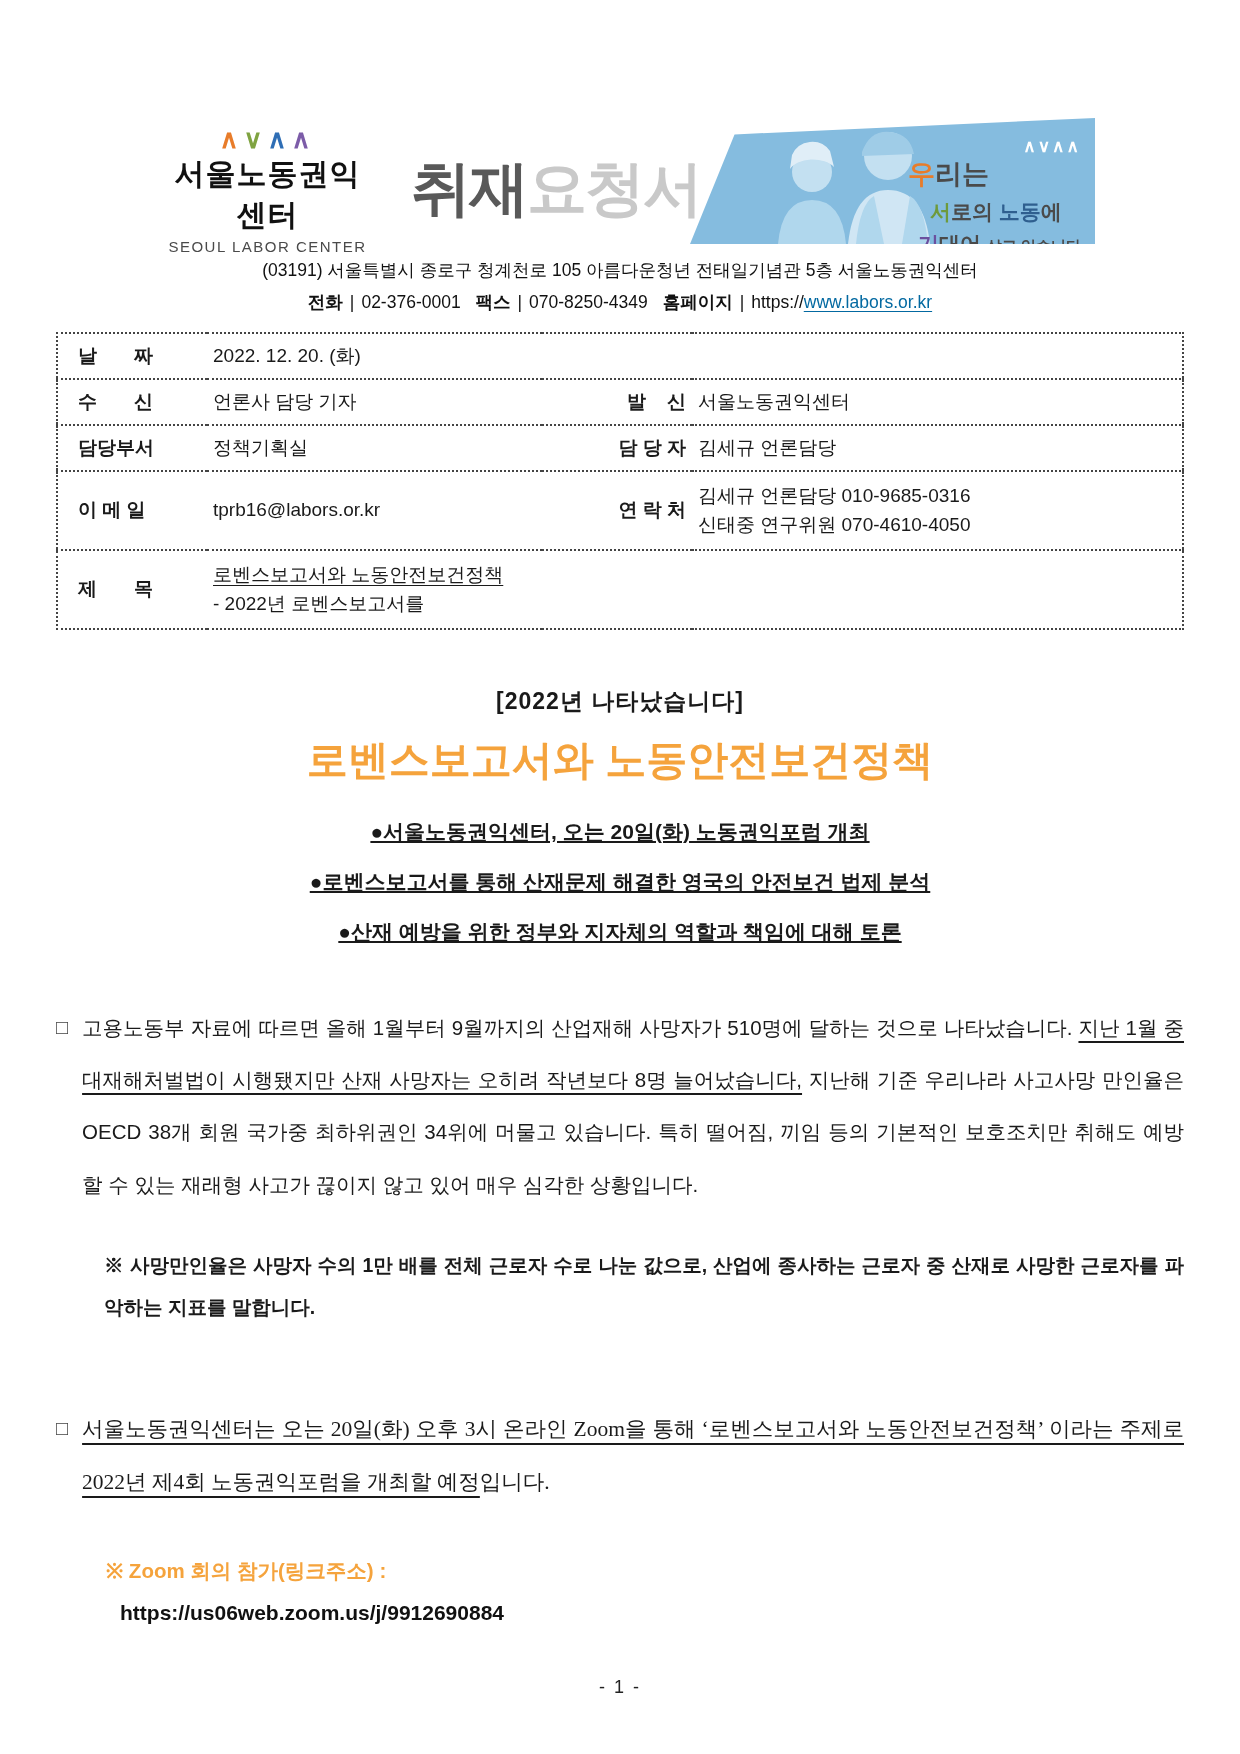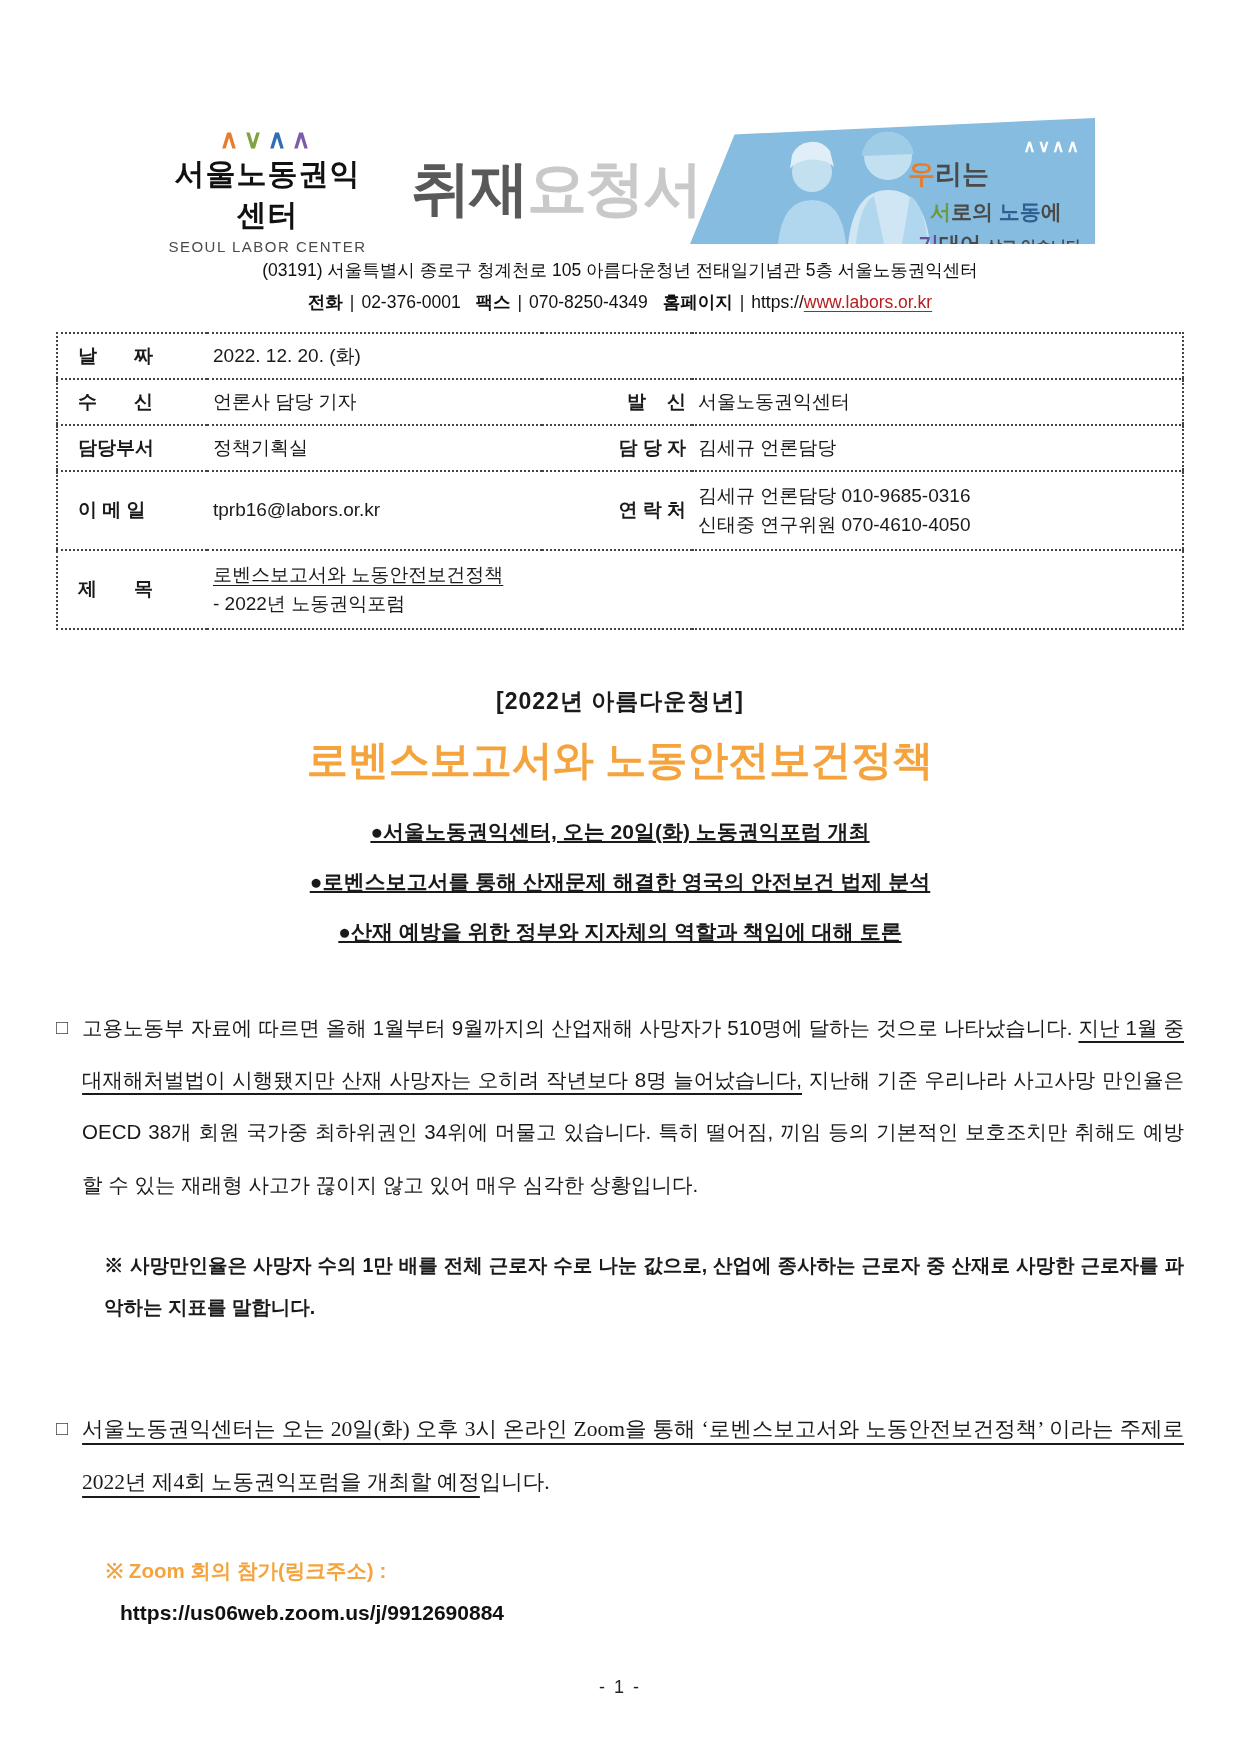--- a/index.html
+++ b/index.html
@@ -35,21 +35,21 @@
   .slogan .mid { font-size:21px; font-weight:bold; }
   .slogan .small { font-size:15px; font-weight:bold; }
   .sl-dark{color:#4a4a4a;} .sl-orange{color:#e87c2a;} .sl-green{color:#6e9a3c;} .sl-blue{color:#2f5f8f;} .sl-purple{color:#6b4f9e;}
   .slogan div:nth-child(2){ padding-left:22px; }
   .slogan div:nth-child(3){ padding-left:10px; }
 
   
   .contact { text-align:center; font-size:17.5px; line-height:1.8; color:#111; }
   .contact b { font-weight:bold; }
   .contact .sep { margin:0 7px; color:#111; }
-  .site-link { color:#b91c1c; text-decoration:underline; text-underline-offset:3px; }
+  .site-link { color:#0369a1; text-decoration:underline; text-underline-offset:3px; }
 
   
   .info-table { width:100%; border-collapse:collapse; margin-top:14px; font-size:19px; }
   .info-table { border:2px dotted #444; }
   .info-table tr { border-top:2px dotted #444; }
   .info-table tr:first-child { border-top:none; }
   .info-table td { padding:9px 6px; vertical-align:middle; }
   .cell-label { font-weight:bold; white-space:pre-wrap; width:150px; padding-left:20px !important; }
   .cell-label2 { font-weight:bold; white-space:pre-wrap; width:150px;text-align:right; }
   .cell-value1 { width:335px; }
@@ -156,27 +156,27 @@
         <td class="cell-label2">연 락 처</td>
         <td>
           <div class="tline">김세규 언론담당 010-9685-0316</div>
           <div class="tline">신태중 연구위원 070-4610-4050</div>
         </td>
       </tr>
       <tr>
         <td class="cell-label">제       목</td>
         <td colspan="3">
           <div class="tline u">로벤스보고서와 노동안전보건정책</div>
-          <div class="tline">- 2022년 노동권익포럼</div>
+          <div class="tline">- 2022년 로벤스보고서를</div>
         </td>
       </tr>
     </tbody>
       </table>
 
-    <div class="kicker">[2022년 아름다운청년]</div>
+    <div class="kicker">[2022년 나타났습니다]</div>
     <div class="main-title">로벤스보고서와 노동안전보건정책</div>
     <div class="bullets">
       <div class="bullet">●서울노동권익센터, 오는 20일(화) 노동권익포럼 개최</div>
       <div class="bullet">●로벤스보고서를 통해 산재문제 해결한 영국의 안전보건 법제 분석</div>
       <div class="bullet">●산재 예방을 위한 정부와 지자체의 역할과 책임에 대해 토론</div>
     </div>
 
     <div class="para">
       <div class="marker">□</div>
       <div><span>고용노동부 자료에 따르면 올해 1월부터 9월까지의 산업재해 사망자가 510명에 달하는 것으로 나타났습니다. </span><span class="p1-emph">지난 1월 중대재해처벌법이 시행됐지만 산재 사망자는 오히려 작년보다 8명 늘어났습니다,</span><span> 지난해 기준 우리나라 사고사망 만인율은 OECD 38개 회원 국가중 최하위권인 34위에 머물고 있습니다. 특히 떨어짐, 끼임 등의 기본적인 보호조치만 취해도 예방할 수 있는 재래형 사고가 끊이지 않고 있어 매우 심각한 상황입니다.</span></div>

